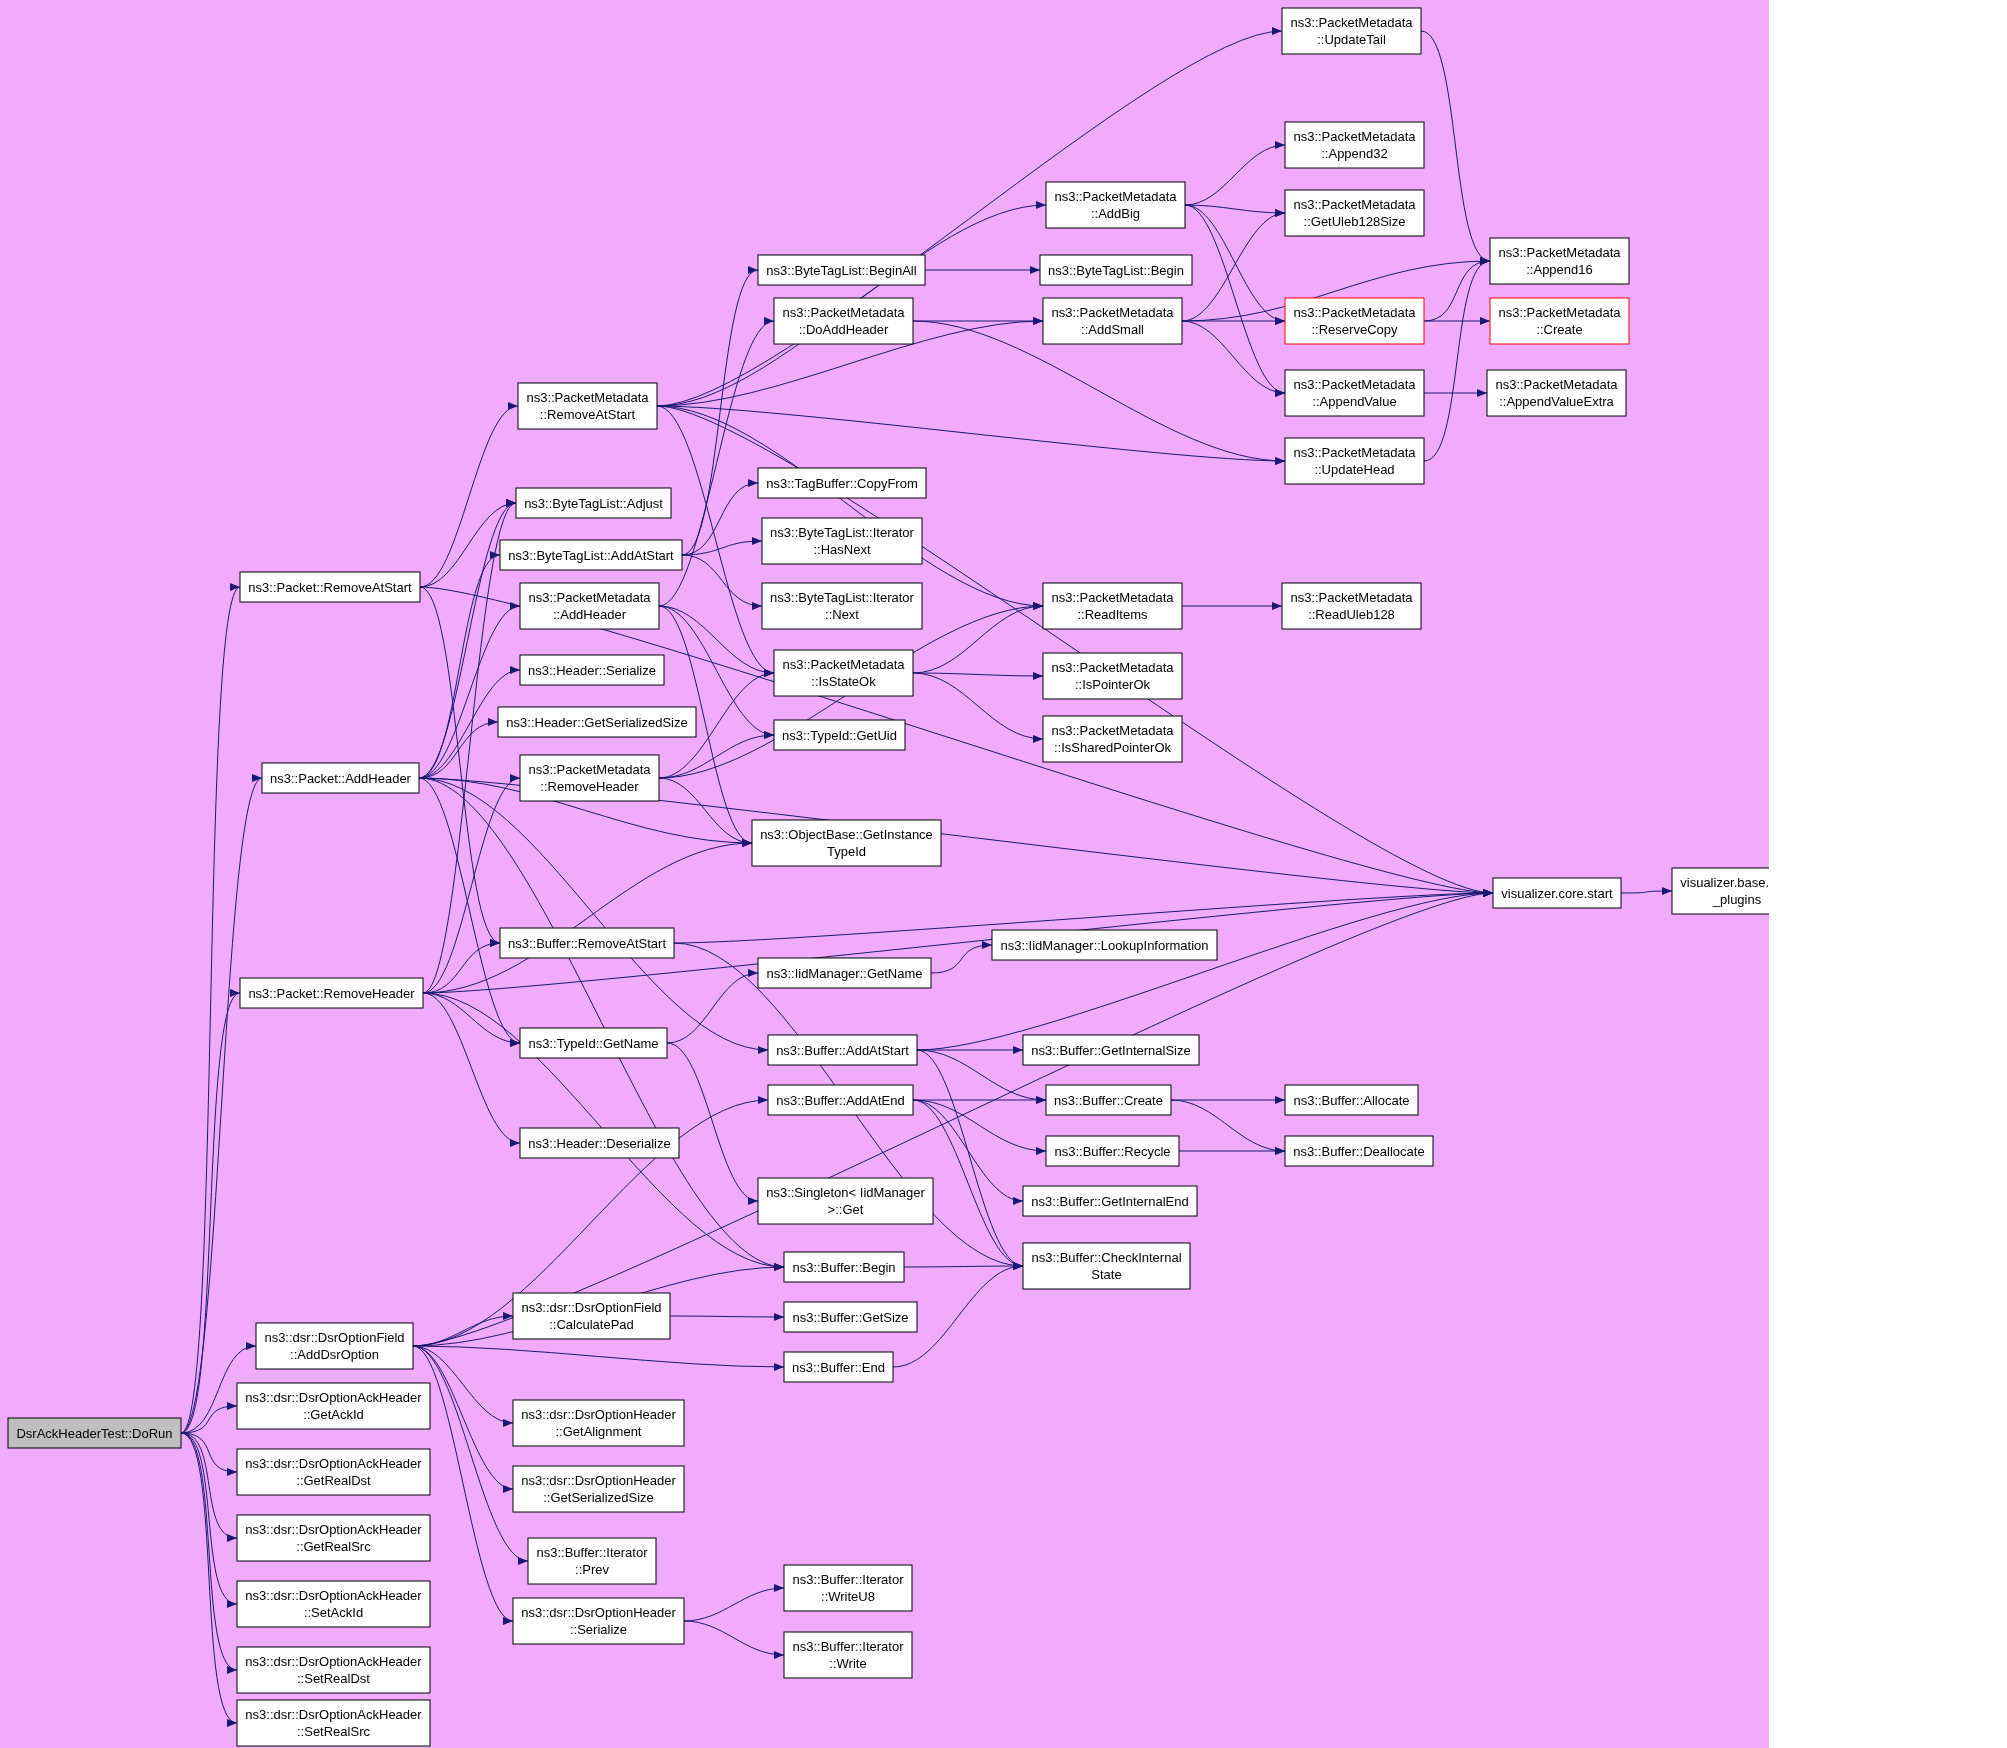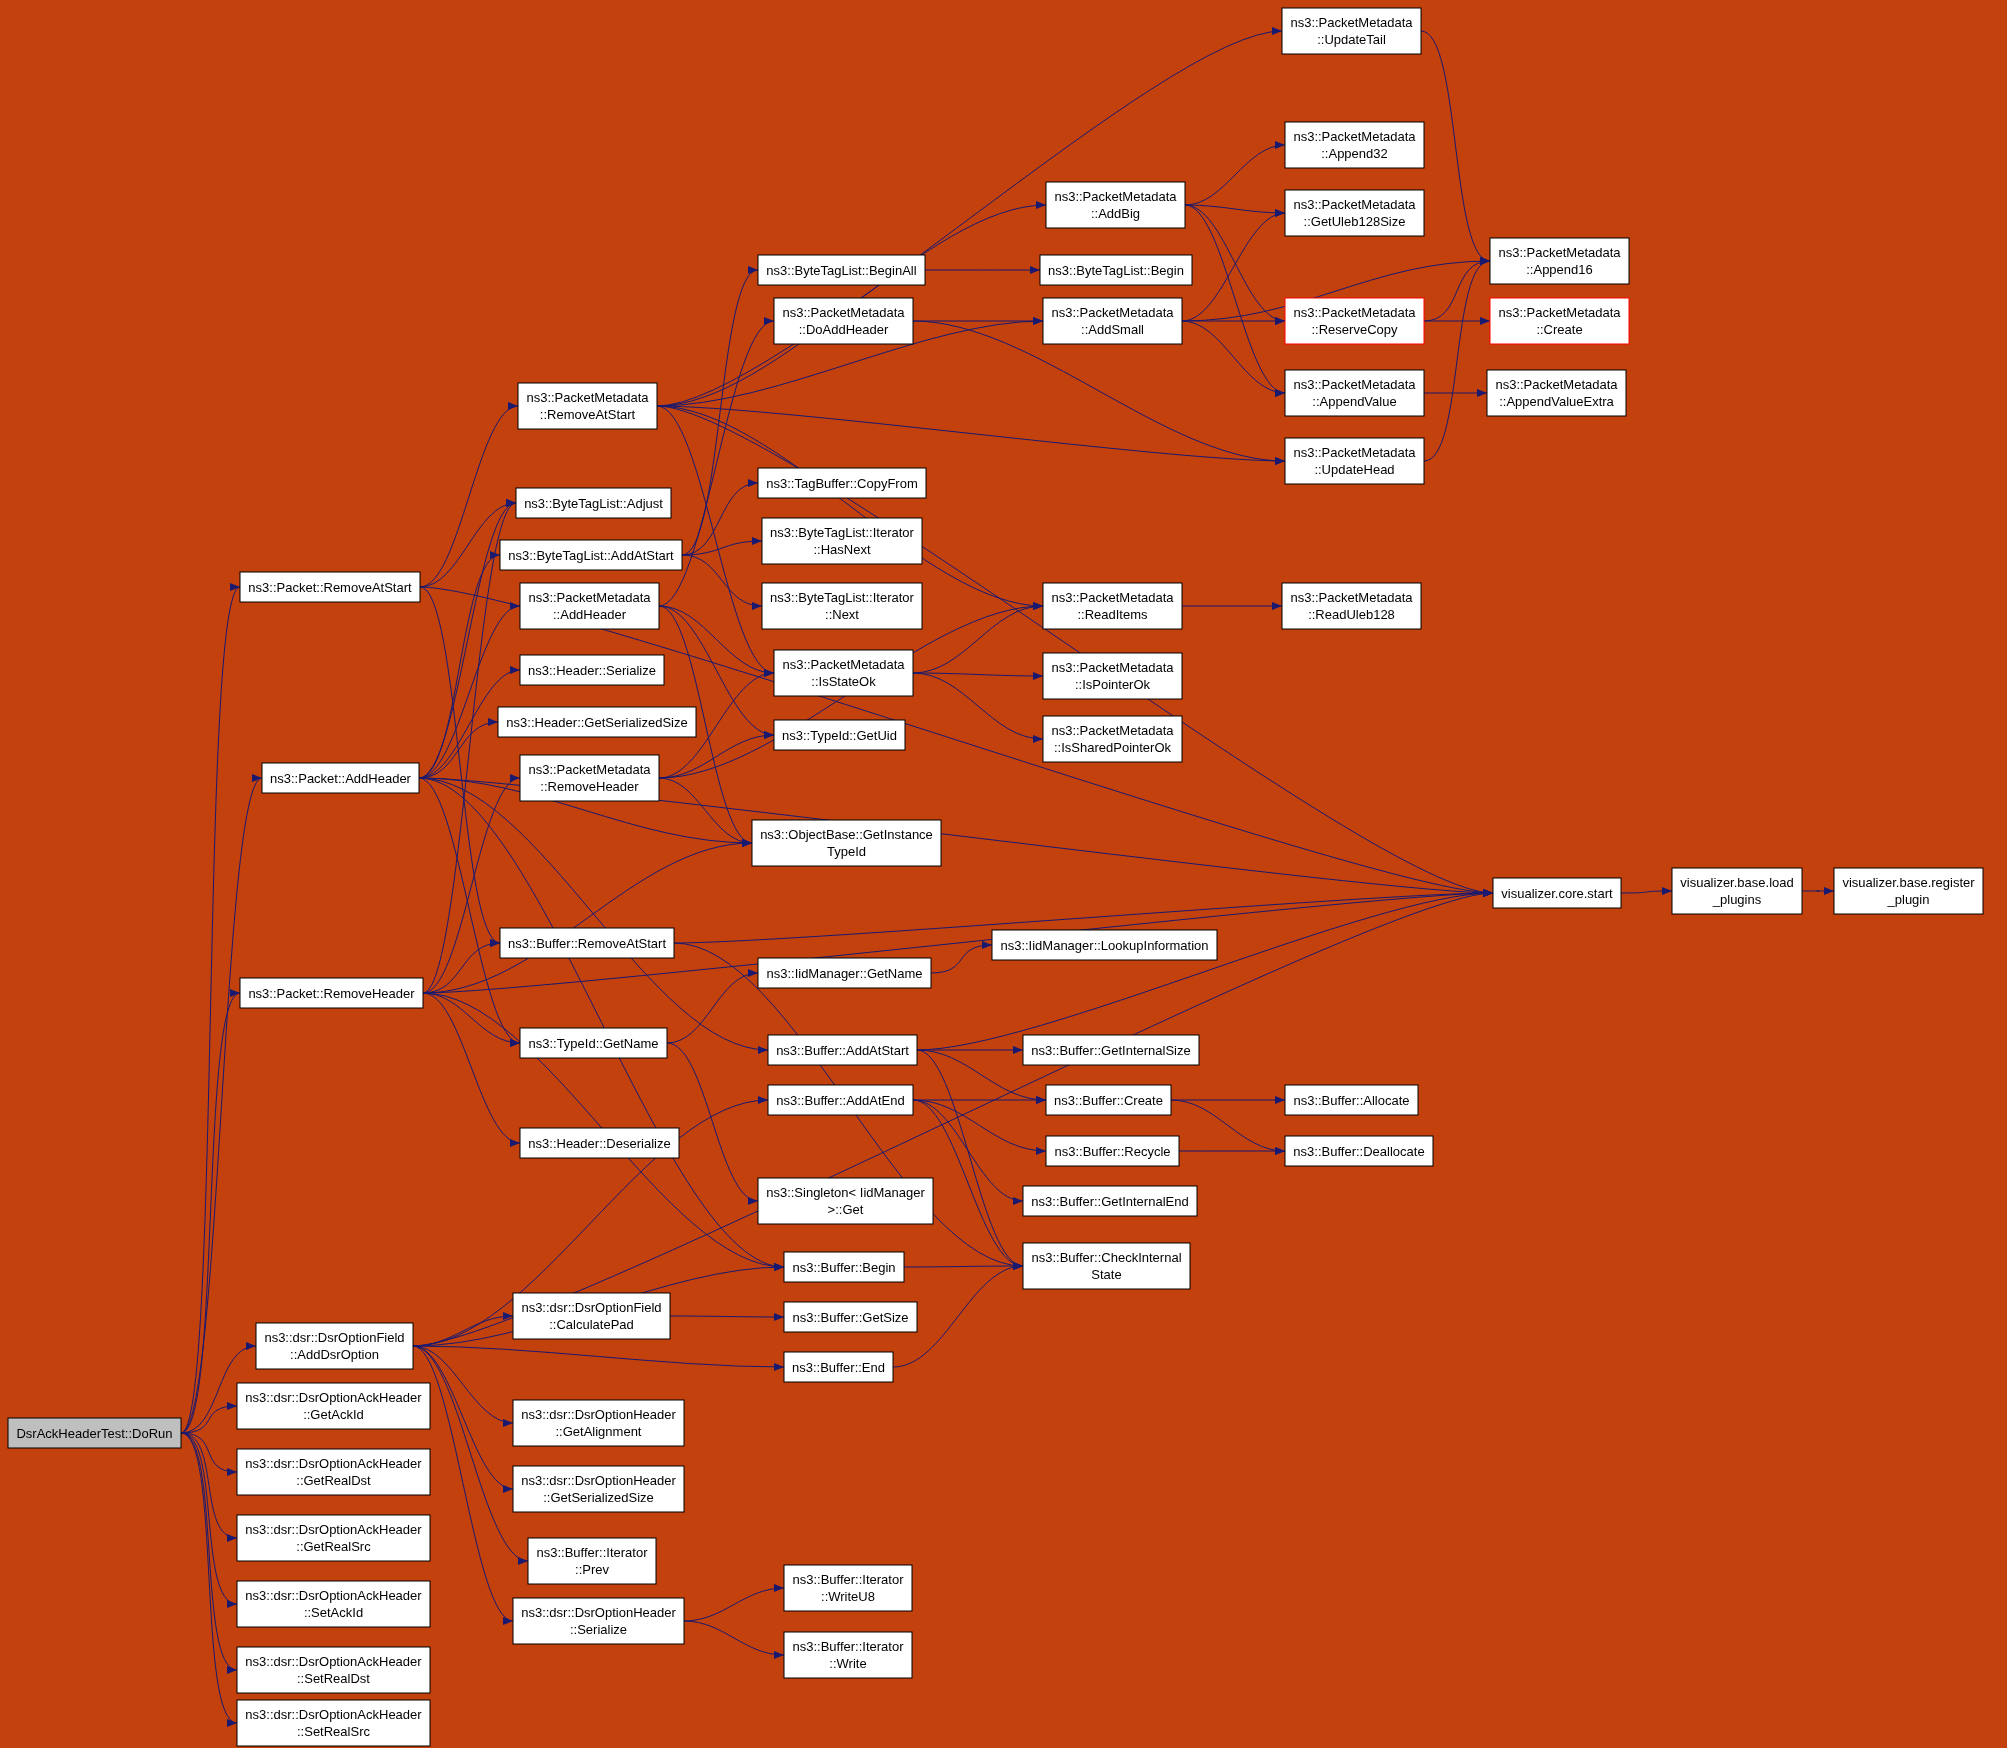--- a/index.html
+++ b/index.html
@@ -1,16 +1,16 @@
 <!DOCTYPE html>
 <html><head>
 <meta charset="utf-8">
 <style>
   html,body{margin:0;padding:0;background:#ffffff;}
-  #stage{position:relative;width:2007px;height:1748px;background:#c2410c;overflow:hidden;}
+  #stage{position:relative;width:1769px;height:1748px;background:#f0abfc;overflow:hidden;}
   svg text{font:13px "Liberation Sans", sans-serif;fill:#000000;}
   svg path.edge{fill:none;stroke-width:1;}
   svg rect.node{stroke-width:1;}
 </style>
 </head>
 <body>
 
 <div id="stage">
   <svg id="graph" xmlns="http://www.w3.org/2000/svg" width="2007" height="1748" viewBox="0 0 2007 1748">
       <defs>

